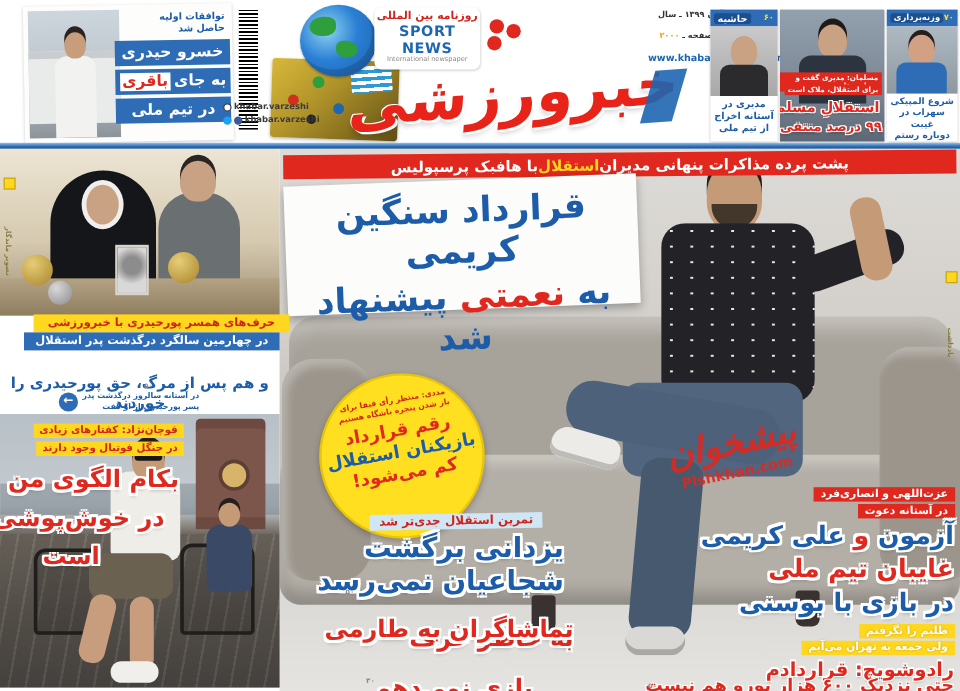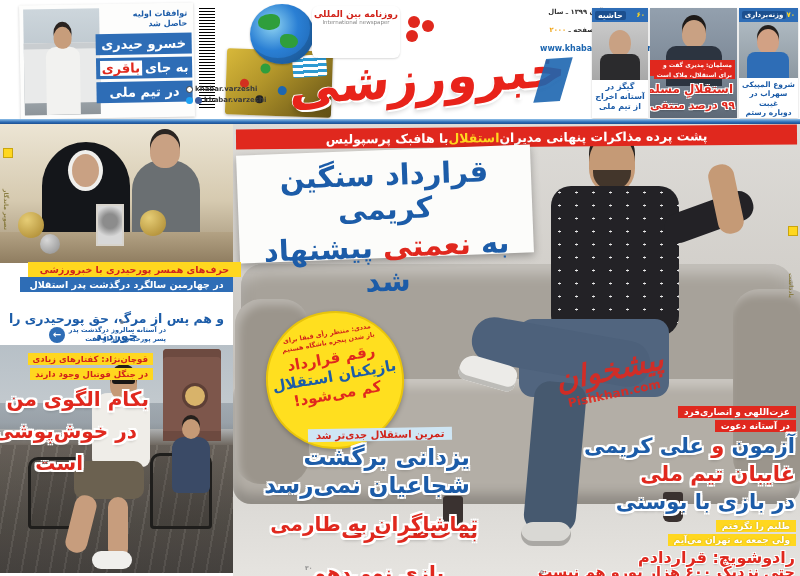--- a/index.html
+++ b/index.html
@@ -81,20 +81,21 @@
   </div>
 
   <div class="abs" style="left:250px;top:4px;width:64px;height:60px;border-radius:50%;
               background:radial-gradient(circle at 35% 35%, #8fd4f2 0%, #2a7fd4 45%, #1b5fa8 100%);
               box-shadow:inset -4px -6px 0 rgba(0,0,0,.15),0 1px 2px rgba(0,0,0,.3);">
     <div class="abs" style="left:8px;top:10px;width:22px;height:16px;background:#2f9e3c;border-radius:60% 40% 50% 50%;"></div>
     <div class="abs" style="left:30px;top:30px;width:18px;height:14px;background:#2f9e3c;border-radius:40% 60% 50% 50%;"></div>
   </div>
   <div class="abs" style="left:312px;top:6px;width:88px;height:52px;background:#fff;border-radius:6px;text-align:center;direction:ltr;box-shadow:0 1px 2px rgba(0,0,0,.15);">
     <div style="font-size:9px;color:#d1231a;font-weight:bold;direction:rtl;margin-top:3px;">روزنامه بین المللی</div>
+    <div style="font-size:12px;color:#1d66b0;font-weight:bold;letter-spacing:.5px;">SPORT NEWS</div>
     <div style="font-size:5.5px;color:#888;">International newspaper</div>
   </div>
 
   <div class="abs" style="left:408px;top:16px;width:12px;height:12px;background:#e0281e;border-radius:50%;
               box-shadow:14px 4px 0 #e0281e,-2px 14px 0 #e0281e;"></div>
 
   <div class="t" style="left:322px;top:40px;width:244px;height:78px;font-size:50px;color:#e8231a;
               transform:rotate(-4deg) skewX(-8deg);text-align:center;line-height:74px;
               text-shadow:2px 2px 0 #fff,-1px -1px 0 #fff,0 4px 4px rgba(0,0,0,.15);">
     <span>خبرورزشی</span>
@@ -112,21 +113,21 @@
   <div class="abs" style="left:592px;top:8px;width:56px;height:110px;background:#fff;box-shadow:0 1px 2px rgba(0,0,0,.2);">
     <div class="boxhead">
       <span class="pg">۶٠</span>
       <span class="tag">حاشیه</span>
     </div>
     <div class="photo" style="left:0;top:14px;width:56px;height:58px;background:linear-gradient(180deg,#c9c9c9,#a8a8a8);">
       <div class="abs" style="left:17px;top:8px;width:22px;height:26px;background:#c9a183;border-radius:50% 50% 45% 45%;"></div>
       <div class="abs" style="left:8px;top:32px;width:40px;height:26px;background:#2b2b2d;border-radius:8px 8px 0 0;"></div>
     </div>
     <div class="cap" style="top:74px;font-size:8px;">
-      <span>گیگز در</span><br>
+      <span>مدیری در</span><br>
       <span>آستانه اخراج</span><br>
       <span>از تیم ملی</span>
     </div>
   </div>
 
   <div class="abs photo" style="left:650px;top:8px;width:87px;height:110px;background:linear-gradient(180deg,#93a0ae 0%,#7b8795 60%,#5d6876 100%);box-shadow:0 1px 2px rgba(0,0,0,.2);">
     <div class="abs" style="left:32px;top:12px;width:24px;height:28px;background:#c9a183;border-radius:50% 50% 45% 45%;box-shadow:0 -5px 0 #1e1a18;"></div>
     <div class="abs" style="left:16px;top:38px;width:56px;height:40px;background:#2c3440;border-radius:10px 10px 0 0;"></div>
     <div class="strip rs" style="right:2px;top:52px;font-size:6px;padding:1px 3px;">
         <span>مسلمان: مدیری گفت و مصاحبه‌هات</span>

